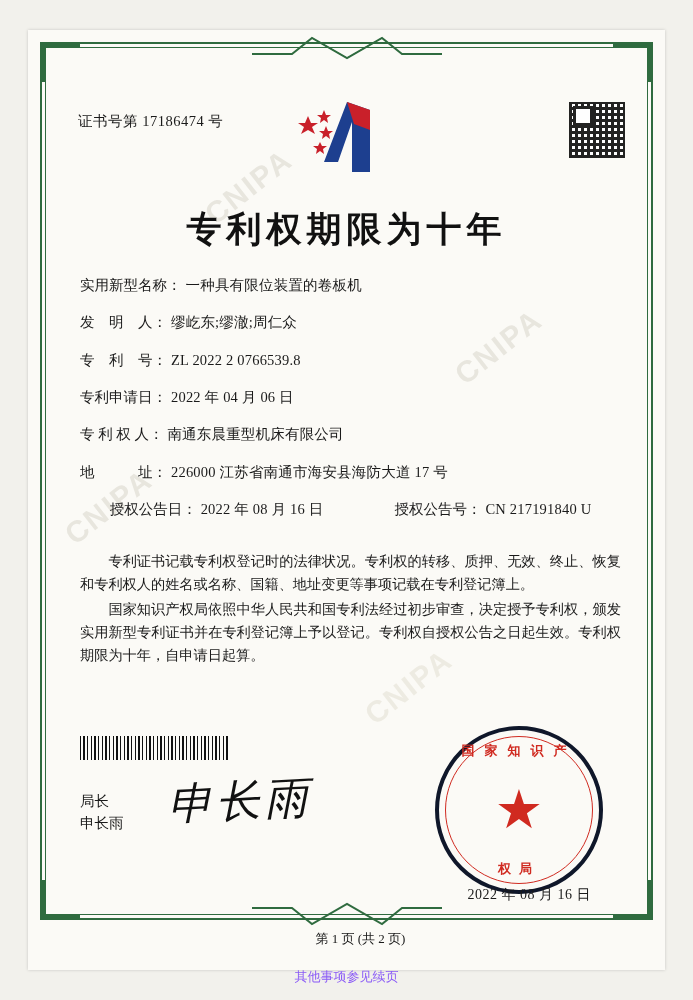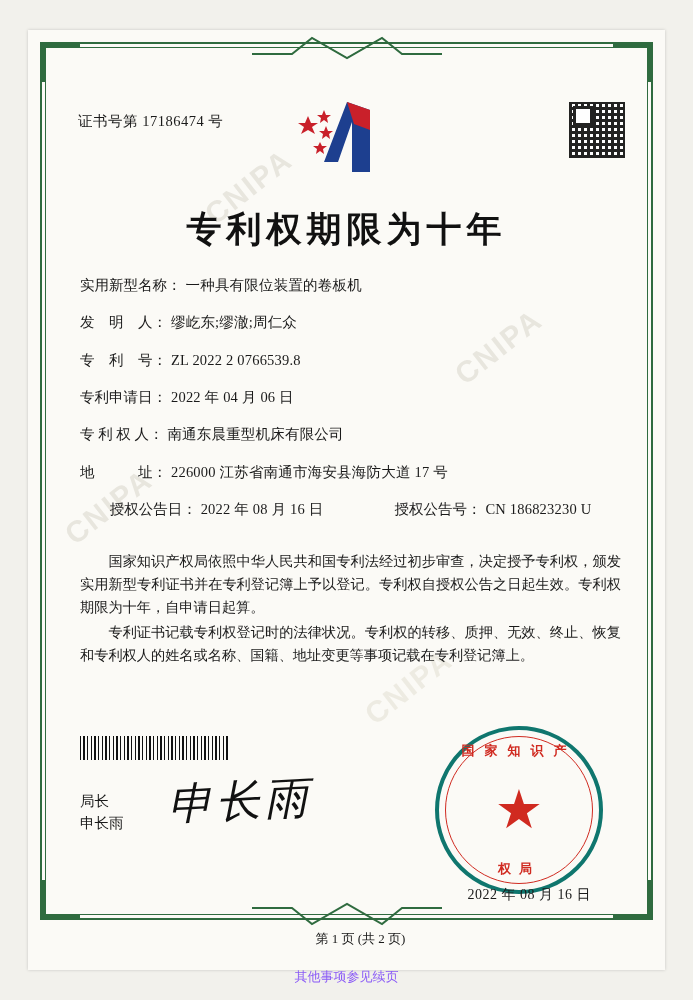--- a/index.html
+++ b/index.html
@@ -141,21 +141,21 @@
     font-style:italic;
     color:#111;
     transform:rotate(-3deg);
     letter-spacing:4px;
   }
 
   .seal{
     position:absolute;right:62px;top:696px;
     width:160px;height:160px;
     border-radius:50%;
-    border:4px solid #0f766e;
+    border:4px solid #0f172a;
     color:#d02a20;
   }
   .seal .ring{
     position:absolute;left:6px;top:6px;right:6px;bottom:6px;
     border-radius:50%;border:1px solid #d02a20;
   }
   .seal .star{
     position:absolute;left:50%;top:50%;transform:translate(-50%,-50%);
     font-size:54px;line-height:1;color:#d02a20;
   }
@@ -247,28 +247,28 @@
     </div>
     <div class="row">
       <span class="lbl">地　　　址：</span>
       <span class="val">226000 江苏省南通市海安县海防大道 17 号</span>
     </div>
     <div class="row two">
       <span class="lbl">授权公告日：</span>
       <span class="val">2022 年 08 月 16 日</span>
       <span class="second">
         <span class="lbl">授权公告号：</span>
-        <span class="val">CN 186823230 U</span>
+        <span class="val">CN 217191840 U</span>
       </span>
     </div>
   </div>
 
   <div class="para">
+    <p>专利证书记载专利权登记时的法律状况。专利权的转移、质押、无效、终止、恢复和专利权人的姓名或名称、国籍、地址变更等事项记载在专利登记簿上。</p>
     <p>国家知识产权局依照中华人民共和国专利法经过初步审查，决定授予专利权，颁发实用新型专利证书并在专利登记簿上予以登记。专利权自授权公告之日起生效。专利权期限为十年，自申请日起算。</p>
-    <p>专利证书记载专利权登记时的法律状况。专利权的转移、质押、无效、终止、恢复和专利权人的姓名或名称、国籍、地址变更等事项记载在专利登记簿上。</p>
   </div>
 
   <div class="barcode"></div>
 
   <div class="sign-block">
     <div>局长</div>
     <div>申长雨</div>
   </div>
   <div class="signature">申长雨</div>
 

